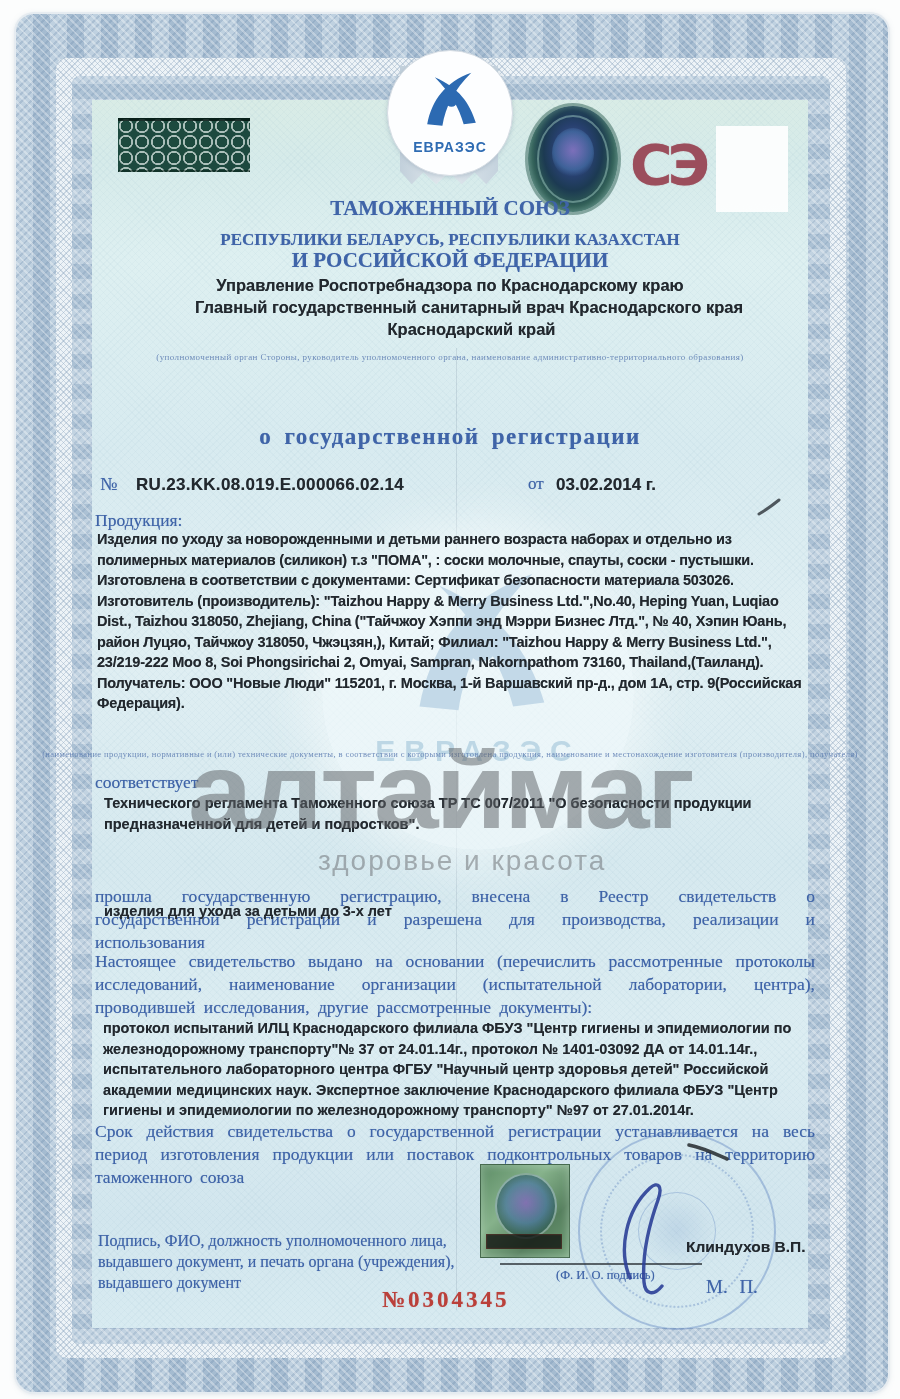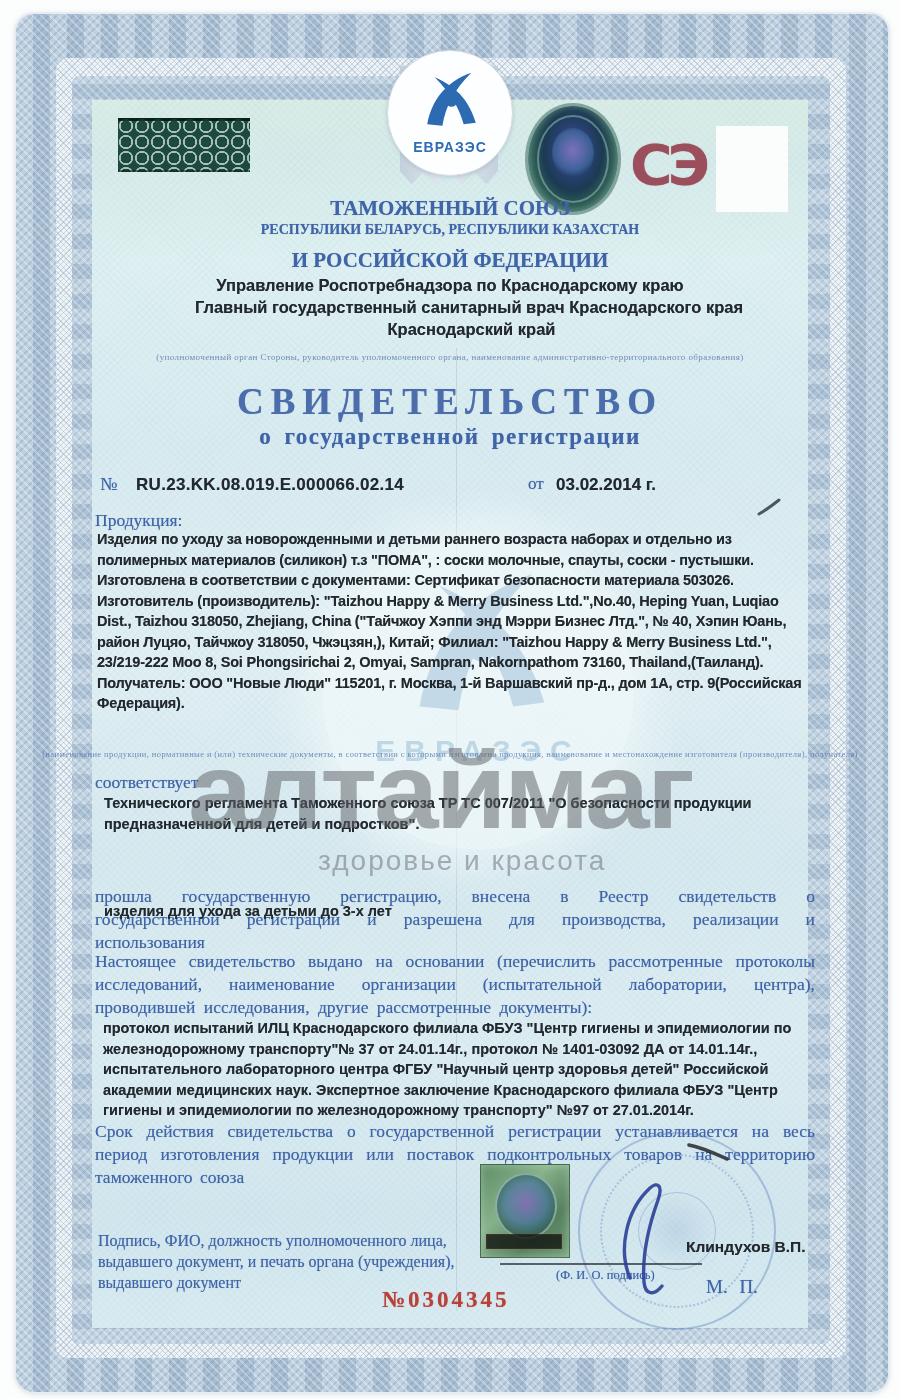--- a/index.html
+++ b/index.html
@@ -128,28 +128,27 @@
     </svg>
     <div class="badge-label">ЕВРАЗЭС</div>
   </div>
 
   <div class="sec-patch"></div>
   <div class="holo-seal"></div>
   <div class="se-mark">СЭ</div>
   <div class="white-patch"></div>
 
   <div class="abs ctr txt blue-serif" style="top:196px;font-size:21px;font-weight:bold;">ТАМОЖЕННЫЙ СОЮЗ</div>
-  <div class="abs ctr txt blue-serif" style="top:222px;font-size:14px;font-weight:bold;">РЕСПУБЛИКИ БЕЛАРУСЬ, РЕСПУБЛИКИ КАЗАХСТАН</div>
+  <div class="abs ctr txt blue-serif" style="top:230px;font-size:17px;font-weight:bold;">РЕСПУБЛИКИ БЕЛАРУСЬ, РЕСПУБЛИКИ КАЗАХСТАН</div>
   <div class="abs ctr txt blue-serif" style="top:248px;font-size:21px;font-weight:bold;">И РОССИЙСКОЙ ФЕДЕРАЦИИ</div>
   <div class="abs ctr txt black-sans" style="top:276px;font-size:16.5px;">Управление Роспотребнадзора по Краснодарскому краю</div>
   <div class="abs ctr txt black-sans" style="top:298px;font-size:16.5px;padding-left:38px;">Главный государственный санитарный врач Краснодарского края</div>
   <div class="abs ctr txt black-sans" style="top:320px;font-size:16.5px;padding-left:43px;">Краснодарский край</div>
   <div class="abs ctr txt footnote" style="top:352px;">(уполномоченный орган Стороны, руководитель уполномоченного органа, наименование административно-территориального образования)</div>
 
-  <div class="abs ctr txt blue-serif" style="top:380px;font-size:37px;font-weight:bold;letter-spacing:7px;filter:blur(.35px);color:#4c6dac;">СВИДЕТЕЛЬСТВО</div>
   <div class="abs ctr txt blue-serif" style="top:424px;font-size:23px;font-weight:bold;letter-spacing:1.5px;word-spacing:5px;">о государственной регистрации</div>
 
   <div class="abs txt blue-serif" style="left:100px;top:474px;font-size:18px;">№</div>
   <div class="abs txt black-sans" style="left:136px;top:475px;font-size:17px;letter-spacing:.3px;">RU.23.KK.08.019.E.000066.02.14</div>
   <div class="abs txt blue-serif" style="left:528px;top:474px;font-size:17px;">от</div>
   <div class="abs txt black-sans" style="left:556px;top:475px;font-size:17px;">03.02.2014 г.</div>
 
   <div class="abs txt blue-serif" style="left:95px;top:510px;font-size:17.5px;">Продукция:</div>
   <div class="abs txt black-sans" style="left:97px;top:529px;width:718px;font-size:14.5px;line-height:20.5px;letter-spacing:-0.2px;">Изделия по уходу за новорожденными и детьми раннего возраста наборах и отдельно из полимерных материалов (силикон) т.з "ПОМА", : соски молочные, спауты, соски - пустышки. Изготовлена в соответствии с документами: Сертификат безопасности материала 503026. Изготовитель (производитель): "Taizhou Happy &amp; Merry Business Ltd.",No.40, Heping Yuan, Luqiao Dist., Taizhou 318050, Zhejiang, China ("Тайчжоу Хэппи энд Мэрри Бизнес Лтд.", № 40, Хэпин Юань, район Луцяо, Тайчжоу 318050, Чжэцзян,), Китай; Филиал: "Taizhou Happy &amp; Merry Business Ltd.", 23/219-222 Moo 8, Soi Phongsirichai 2, Omyai, Sampran, Nakornpathom 73160, Thailand,(Таиланд). Получатель: ООО "Новые Люди" 115201, г. Москва, 1-й Варшавский пр-д., дом 1А, стр. 9(Российская Федерация).</div>
   <div class="abs ctr txt footnote" style="top:749px;font-size:8.5px;">(наименование продукции, нормативные и (или) технические документы, в соответствии с которыми изготовлена продукция, наименование и местонахождение изготовителя (производителя), получателя)</div>

